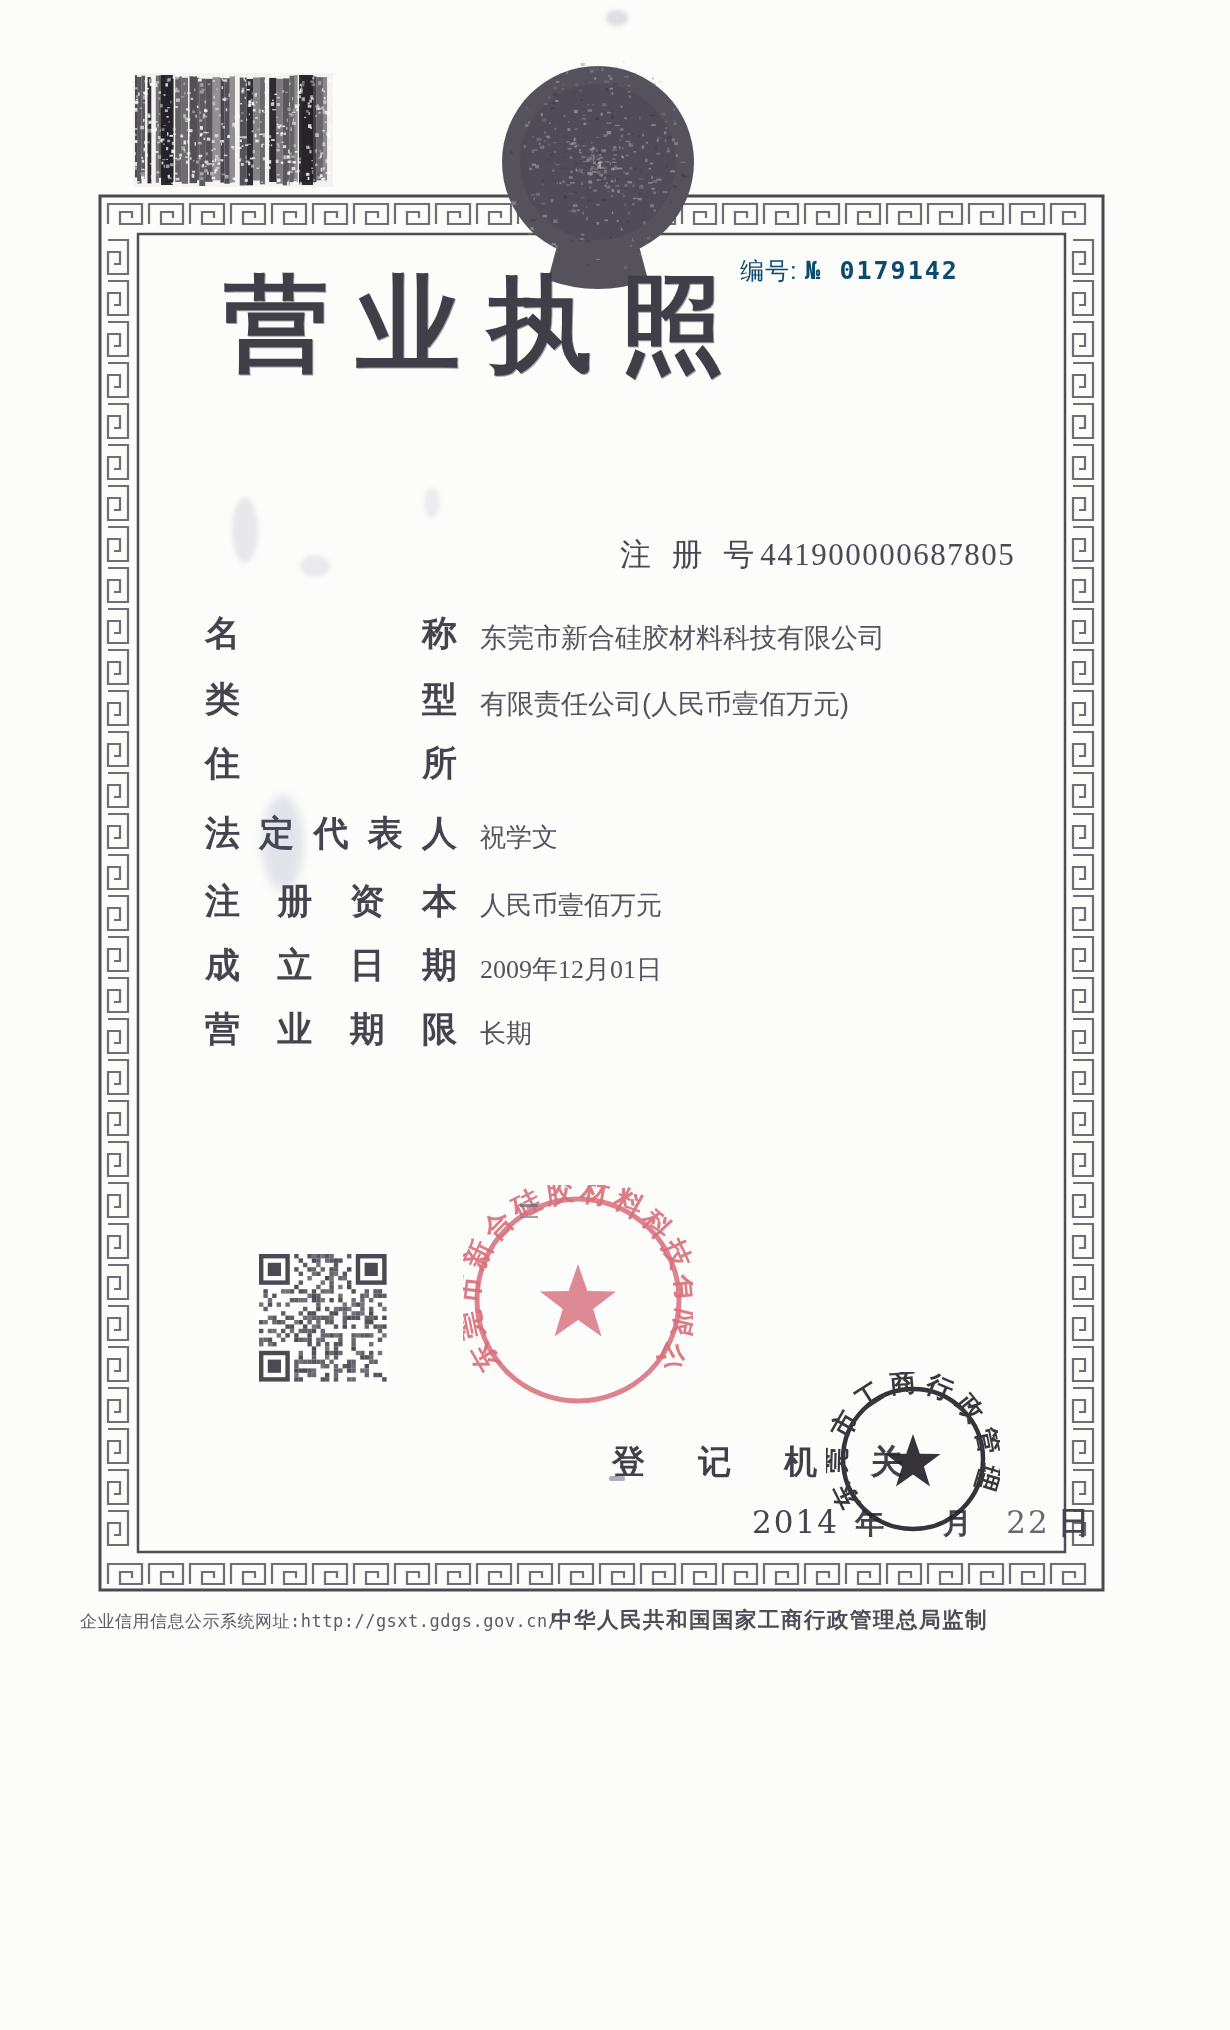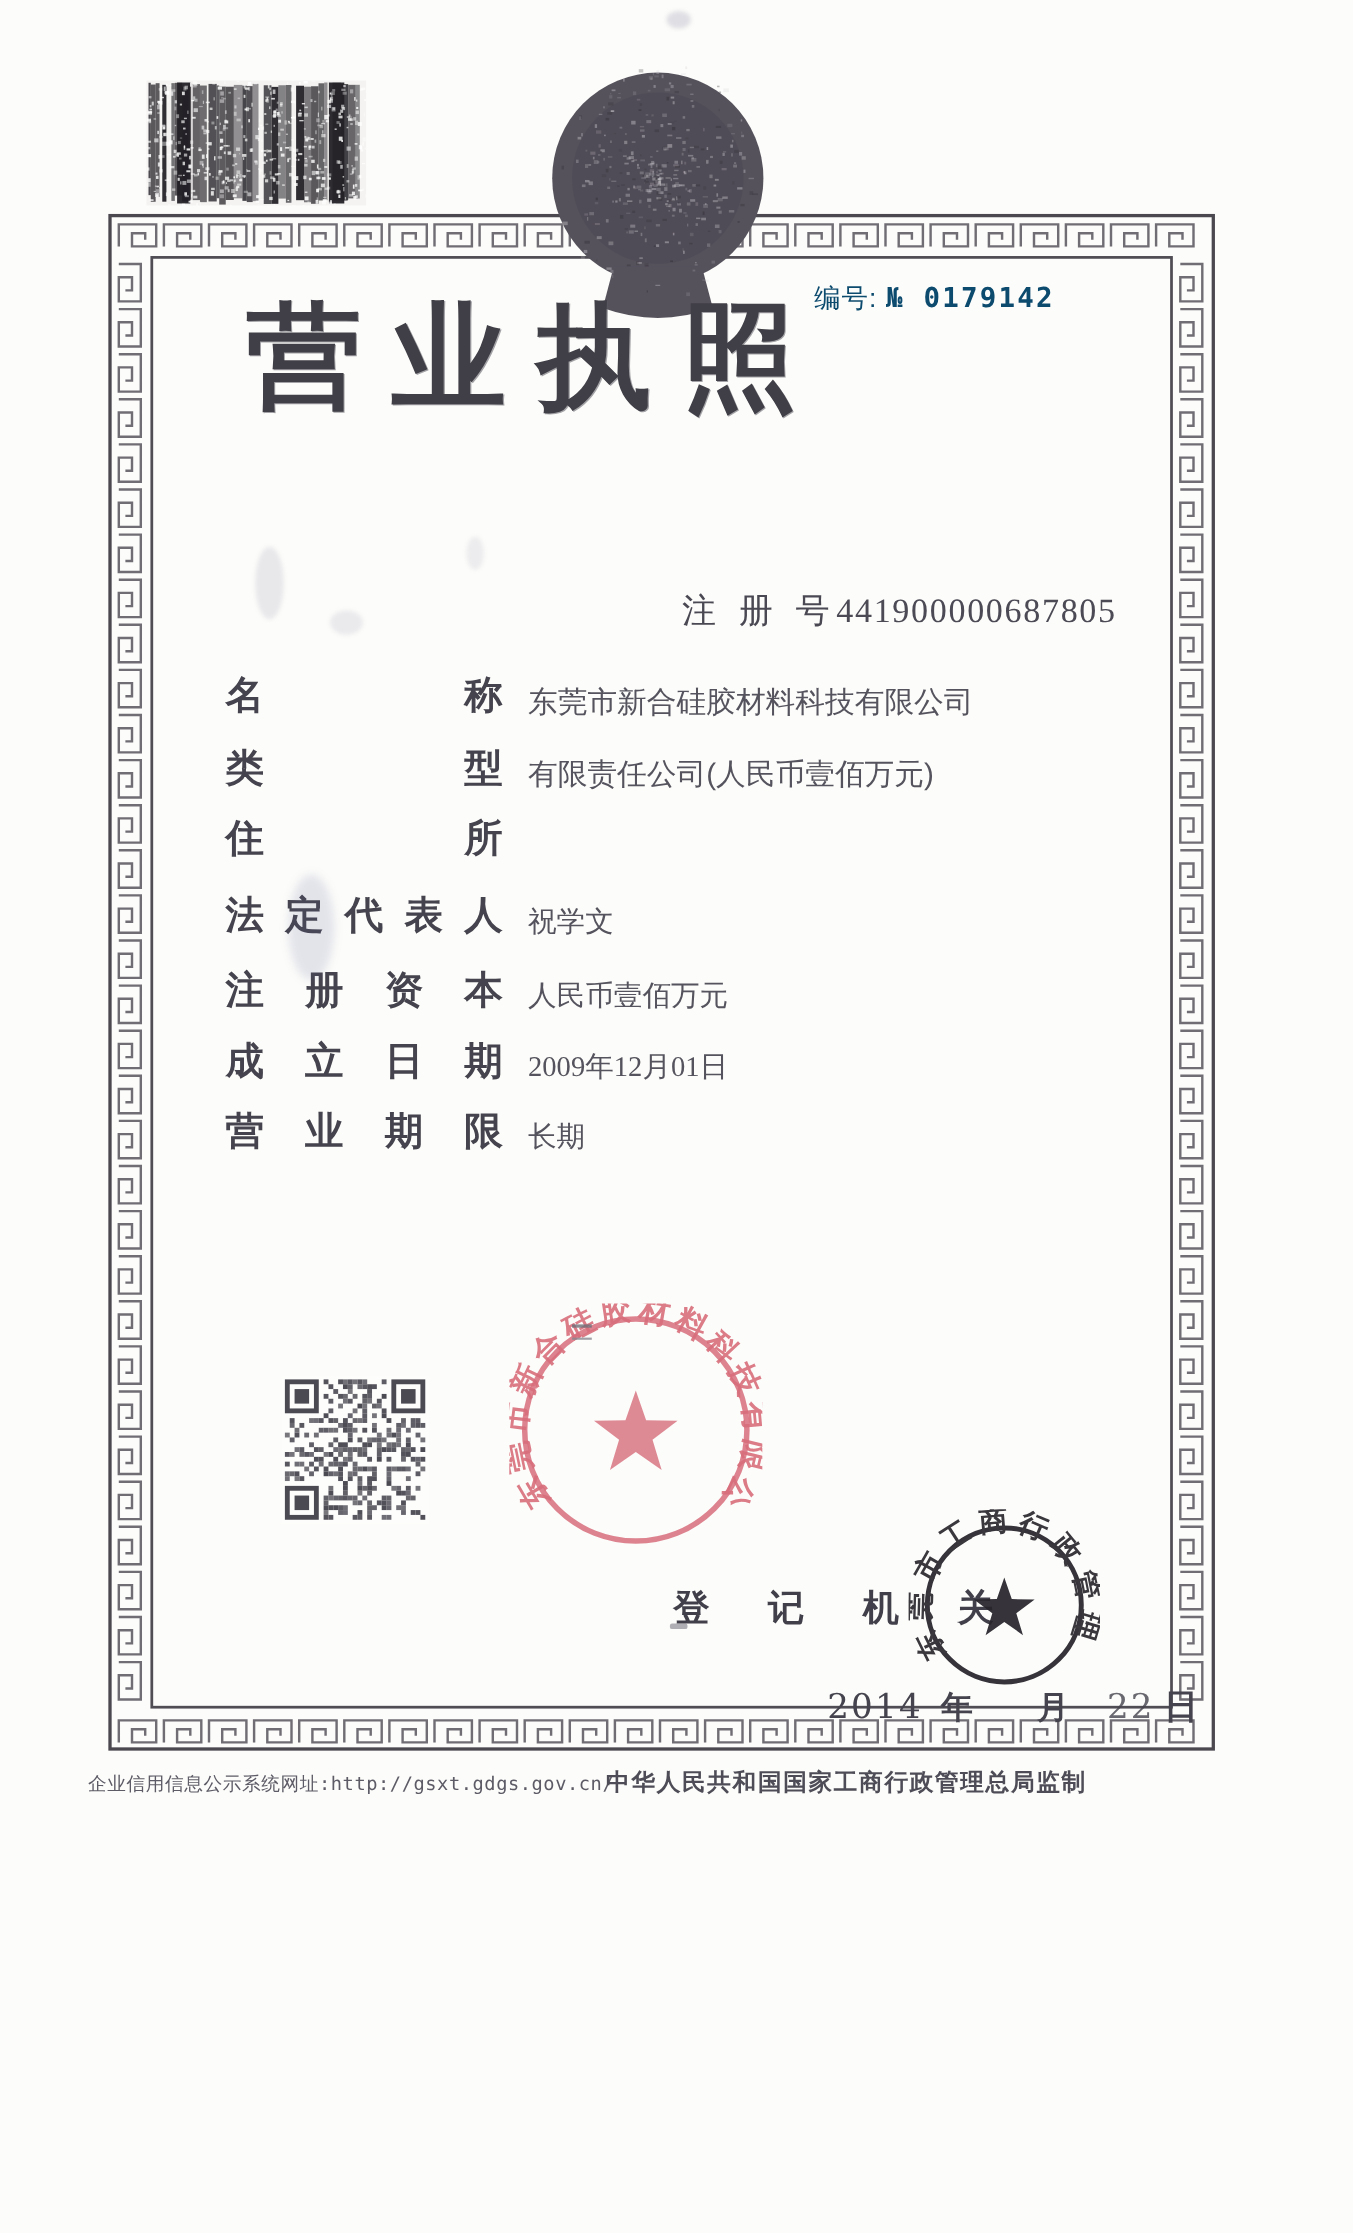--- a/index.html
+++ b/index.html
@@ -28,21 +28,21 @@
   .flabel{width:252px;font-size:35px;font-weight:bold;color:#45434d;
           text-align:justify;text-align-last:justify;line-height:1.1;flex:none;}
   .fvalue{margin-left:23px;font-size:26px;color:#55545e;padding-top:6px;
           font-family:"Liberation Sans",sans-serif;white-space:nowrap;}
   .fvalue.wrap{white-space:normal;width:572px;font-size:19.5px;line-height:31px;padding-top:8px;
                letter-spacing:.5px;}
 
   
   .registry{position:absolute;top:1440px;left:612px;font-size:33px;font-weight:bold;
             color:#413f49;letter-spacing:22px;white-space:nowrap;}
-  .dateline{position:absolute;top:1502px;left:752px;white-space:nowrap;color:#45434d;margin-top:29px;}
+  .dateline{position:absolute;top:1502px;left:752px;white-space:nowrap;color:#45434d;}
   .dateline span{display:inline-block;}
   .d-year{font-family:"DejaVu Serif",serif;font-size:31px;letter-spacing:2px;}
   .d-u{font-size:29px;font-weight:bold;}
 
   
   .footer-left{position:absolute;top:1610px;left:80px;font-size:17px;color:#5c5b66;
                font-family:"DejaVu Sans Mono",monospace;letter-spacing:.5px;}
   .footer-right{position:absolute;top:1605px;left:551px;font-size:21.5px;color:#4e4d57;
                 letter-spacing:1.5px;font-weight:bold;}
 

